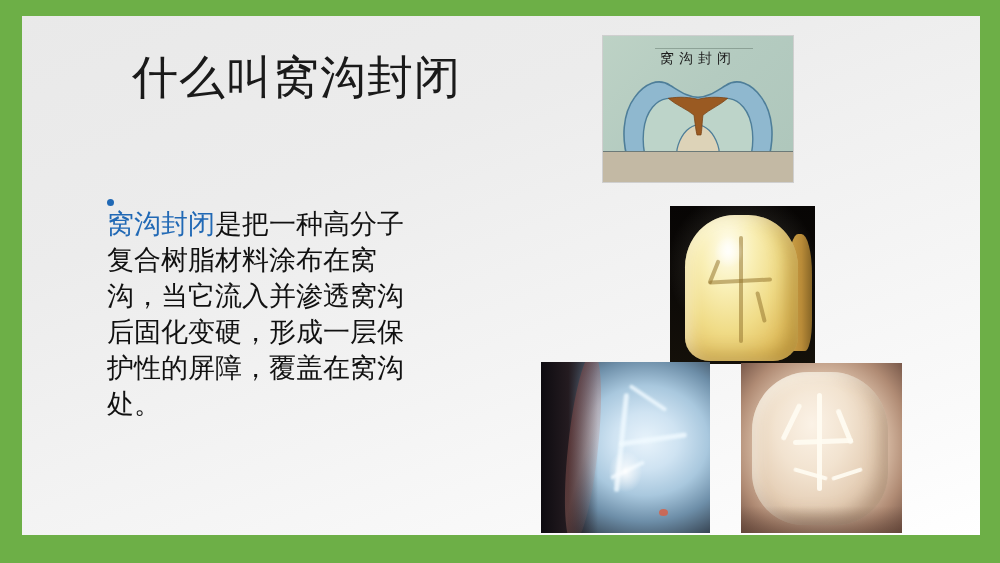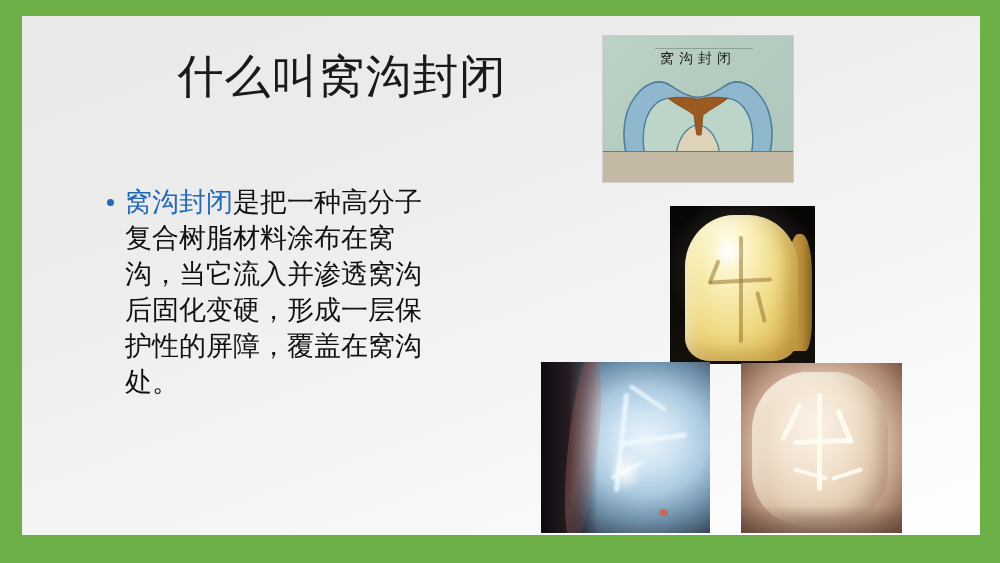--- a/index.html
+++ b/index.html
@@ -31,40 +31,40 @@
     background: linear-gradient(160deg, #e9e9e9 0%, #ececec 30%, #f4f4f4 62%, #fbfbfb 88%, #ffffff 100%);
     overflow: hidden;
   }
 
   
   .title {
     position: absolute;
     left: 110px;
     top: 36px;
     width: 420px;
-    text-align: center;
+    text-align: left;
     font-size: 46px;
     line-height: 1.1;
     color: #1a1a1a;
     letter-spacing: 1px;
     font-weight: 500;
     white-space: nowrap;
-    font-family: Liberation Serif, serif;
   }
 
   
   .body-block {
     position: absolute;
     left: 85px;
     top: 168px;
     width: 320px;
   }
   .bullet-row {
     display: flex;
     align-items: flex-start;
+    flex-direction: column;
   }
   .bullet-dot {
     flex: 0 0 auto;
     width: 18px;
     padding-top: 15px;
     color: #2169B5;
     font-size: 18px;
     line-height: 0;
     text-align: left;
   }

